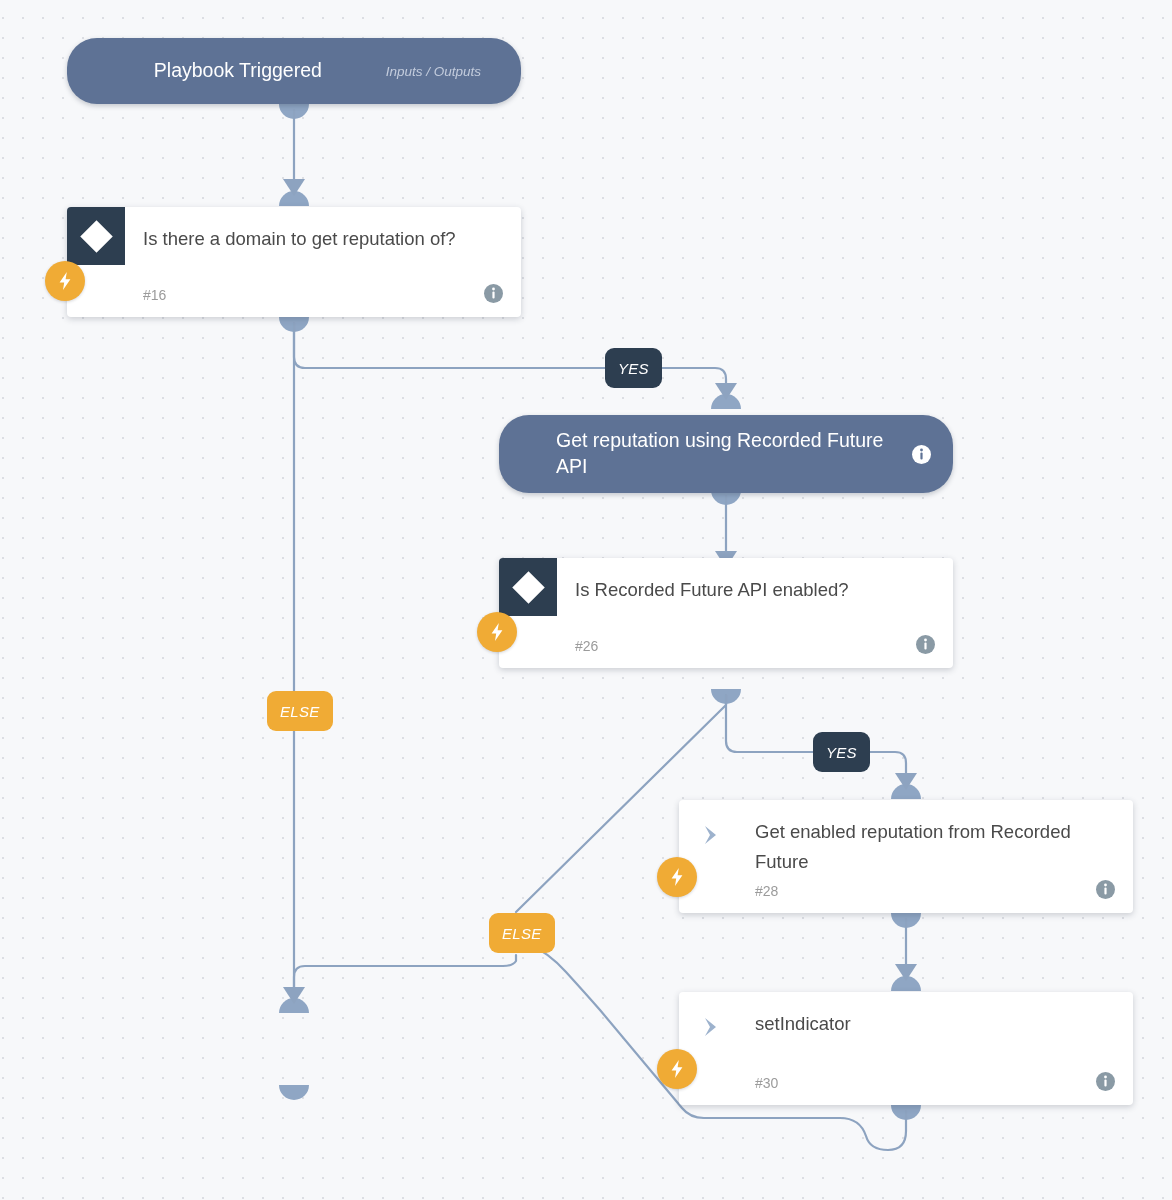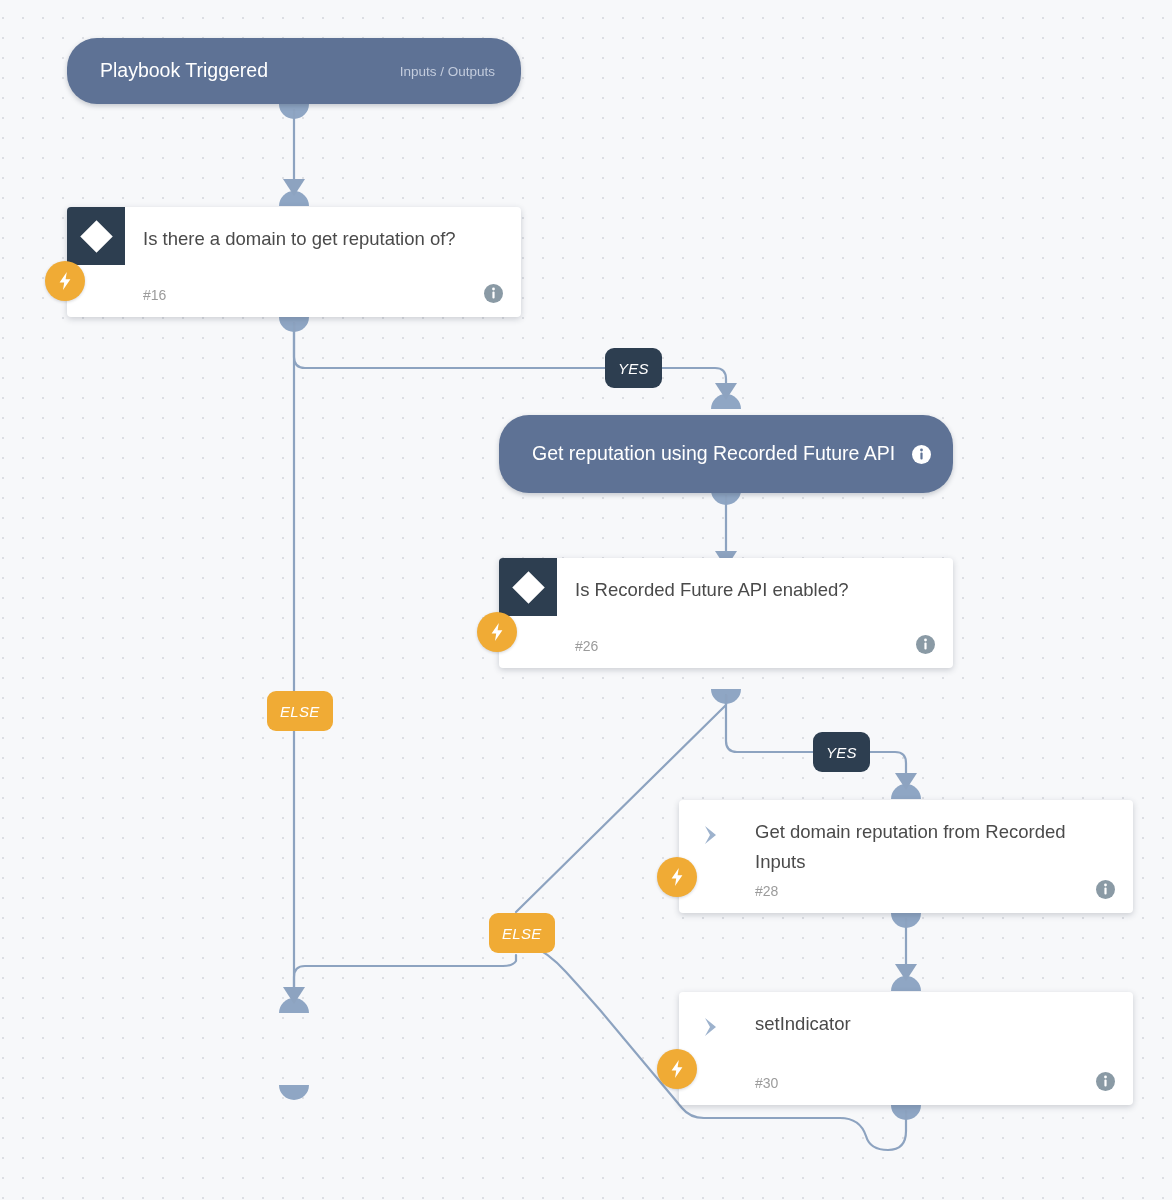--- a/index.html
+++ b/index.html
@@ -62,22 +62,23 @@
     line-height: 1.32;
     color: #ffffff;
     padding-left: 33px;
     padding-right: 10px;
     flex: 1 1 auto;
     font-weight: 400;
   }
   .pill-sub {
     font-size: 13.5px;
     color: #c3ccdd;
-    padding-right: 26px;
+    padding-right: 40px;
     white-space: nowrap;
+    font-style: italic;
   }
   .pill .info-w {
     margin-right: 22px;
     flex: 0 0 auto;
   }
 
   
   .info-w { width: 19px; height: 19px; display: block; }
   .info-w svg { display: block; }
 
@@ -217,21 +218,21 @@
     <path class="edge-path" d="M 516 955 L 516 961 Q 513 966 503 966 L 305 966 Q 294 966 294 977 L 294 989"></path>
     <path class="edge-arrow" d="M 283 987 L 305 987 L 294 1004 Z"></path>
 
     <path class="edge-path" d="M 906 919 L 906 967"></path>
     <path class="edge-arrow" d="M 895 964 L 917 964 L 906 981 Z"></path>
 
     <path class="edge-path" d="M 906 1111 L 906 1131 Q 906 1150 888 1150 Q 870 1150 866 1136 Q 860 1118 840 1118 L 704 1118 Q 690 1118 682 1108 L 600 1010 Q 586 994 566 972 Q 548 952 528 944"></path>
 
   </svg>
 
-  <div class="node pill" style="left:67px; top:38px; width:454px; height:66px;">
+  <div class="node pill" style="left:67px; top:38px; width:454px; height:66px;text-align:center;">
     <span class="pill-title">Playbook Triggered</span>
     <span class="pill-sub">Inputs / Outputs</span>
   </div>
 
   <div class="card" style="left:67px; top:207px; width:454px; height:110px;">
     <div class="card-body">
       <div class="cond-square">
         <span class="diamond"></span>
       </div>
       <div class="card-title">Is there a domain to get reputation of?</div>
@@ -248,21 +249,21 @@
           <circle cx="9.5" cy="5" r="1.4" fill="#ffffff"></circle>
         </svg>
       </span>
     </div>
   </div>
 
   <div class="branch-label branch-yes" style="left:605px; top:348px;">
     <span>YES</span>
   </div>
 
-  <div class="node pill" style="left:499px; top:415px; width:454px; height:78px;">
+  <div class="node pill" style="left:499px; top:415px; width:454px; height:78px;padding-left:24px;">
     <span class="pill-title">Get reputation using Recorded Future API</span>
     <span class="info-w">
       <svg width="19" height="19" viewBox="0 0 19 19">
         <circle cx="9.5" cy="9.5" r="9.5" fill="#ffffff"></circle>
         <rect x="8.4" y="7.6" width="2.2" height="7" rx="1" fill="#5e7295"></rect>
         <circle cx="9.5" cy="5" r="1.4" fill="#5e7295"></circle>
       </svg>
     </span>
   </div>
 
@@ -296,21 +297,21 @@
     <span>YES</span>
   </div>
 
   <div class="card" style="left:679px; top:800px; width:454px; height:113px;">
     <div class="card-body">
       <span class="chev">
         <svg width="26" height="26" viewBox="0 0 26 26">
             <path d="M5 4 L16 13 L5 22 L10 13 Z" fill="#9db2cd"></path>
           </svg>
       </span>
-      <div class="card-title">Get domain reputation from Recorded Inputs</div>
+      <div class="card-title">Get enabled reputation from Recorded Future</div>
       <div class="card-id">#28</div>
       <div class="bolt">
         <svg width="22" height="22" viewBox="0 0 22 22">
             <path d="M12.8 2 L5.6 12.4 H10.2 L9.0 20 L16.4 9.3 H11.6 Z" fill="#ffffff"></path>
           </svg>
       </div>
       <span class="info-w">
         <svg width="19" height="19" viewBox="0 0 19 19">
           <circle cx="9.5" cy="9.5" r="9.5" fill="#8a9aa5"></circle>
           <rect x="8.4" y="7.6" width="2.2" height="7" rx="1" fill="#ffffff"></rect>

